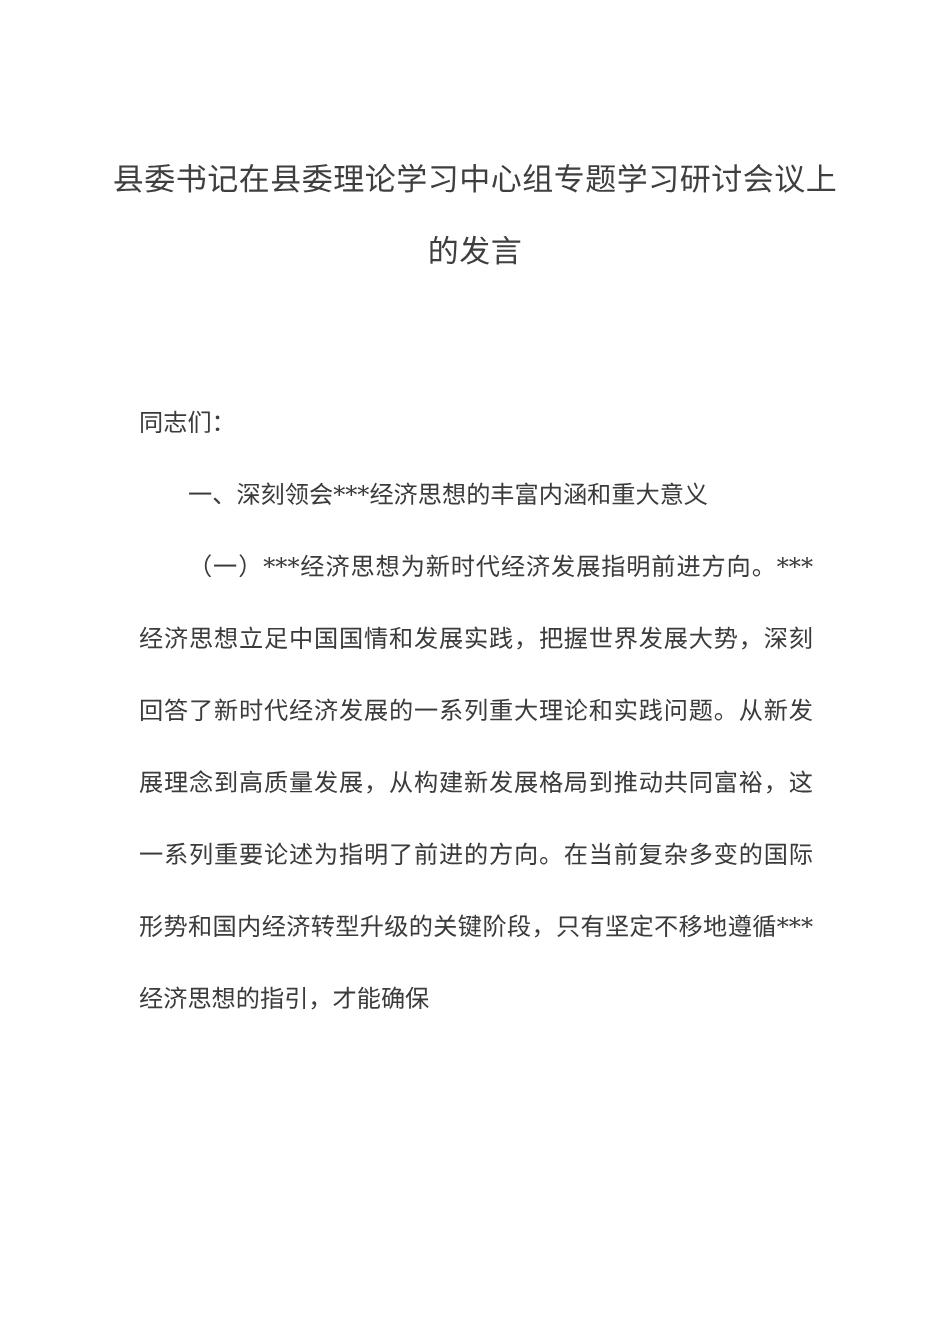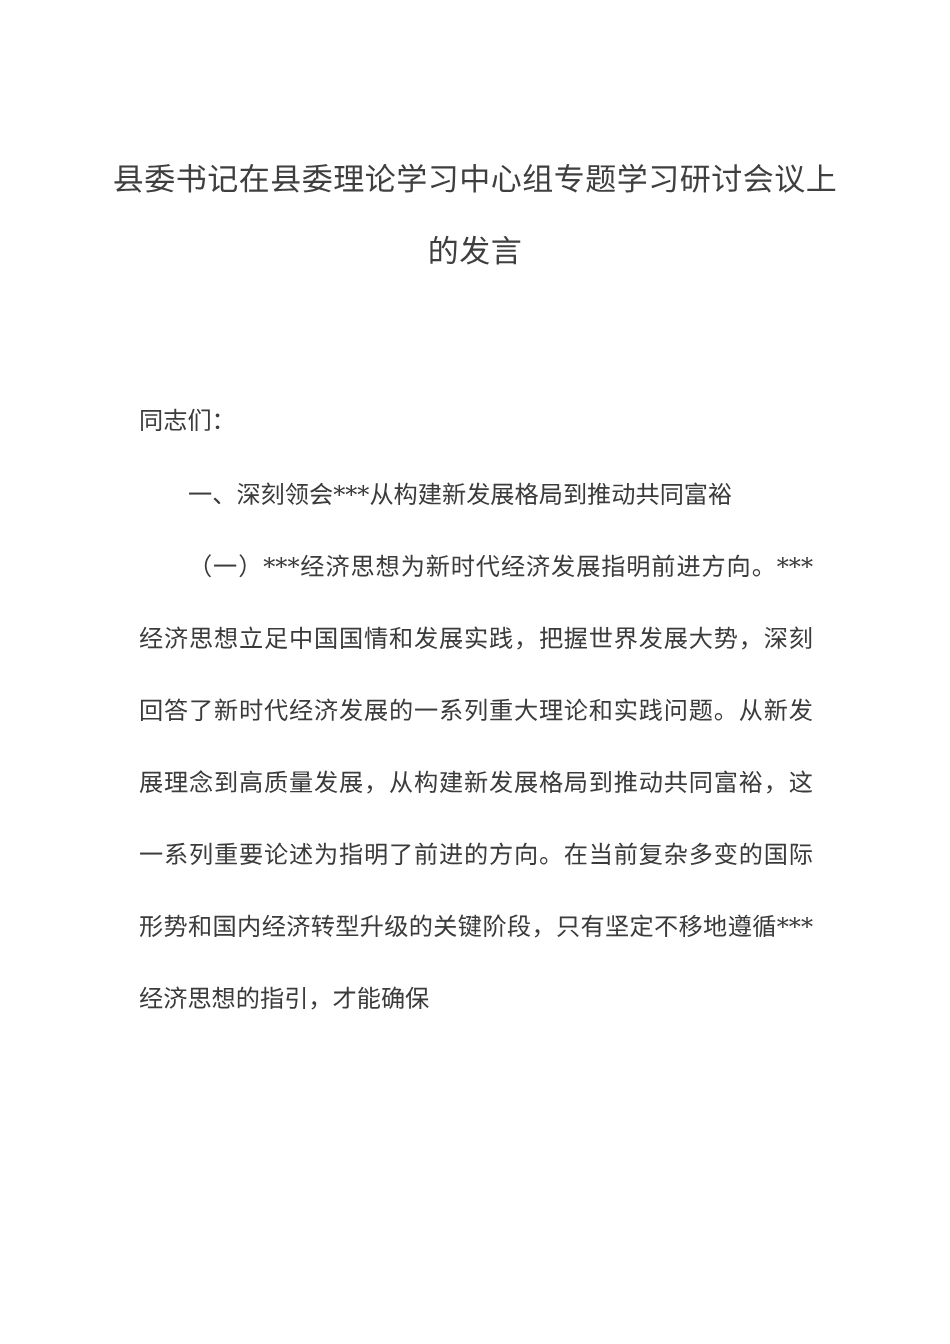--- a/index.html
+++ b/index.html
@@ -56,36 +56,35 @@
     letter-spacing: 0px;
     word-break: break-all;
   }
 
   .para.indent {
     text-indent: 49px;
   }
 
   .para.salutation {
     text-indent: 0;
-    font-family: Liberation Mono, monospace;
   }
 </style>
 </head>
 <body>
 
 <div class="page">
 
   <div class="doc-title">
     <span>县委书记在县委理论学习中心组专题学习</span><span>研讨会议上的发言</span>
   </div>
 
   <div class="body-block">
 
     <p class="para salutation">同志们：</p>
 
 
-    <p class="para indent">一、深刻领会***从构建新发展格局到推动共同富裕</p>
+    <p class="para indent">一、深刻领会***经济思想的丰富内涵和重大意义</p>
 
     <p class="para indent">（一）***经济思想为新时代经济发展指明前进方向。***经济思想立足中国国情和发展实践，把握世界发展大势，深刻回答了新时代经济发展的一系列重大理论和实践问题。从新发展理念到高质量发展，从构建新发展格局到推动共同富裕，这一系列重要论述为指明了前进的方向。在当前复杂多变的国际形势和国内经济转型升级的关键阶段，只有坚定不移地遵循***经济思想的指引，才能确保</p>
 
   </div>
 
 </div>
 
 </body></html>

